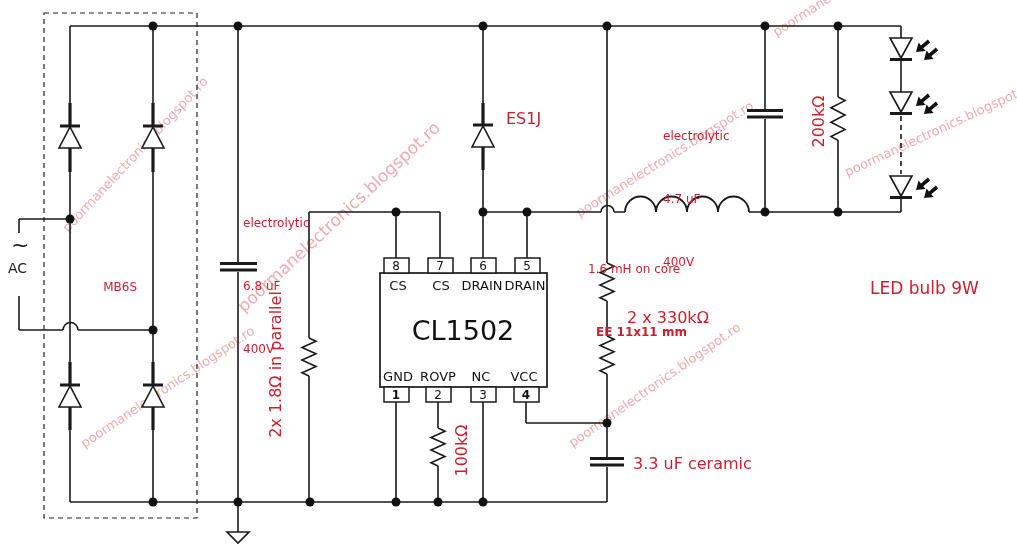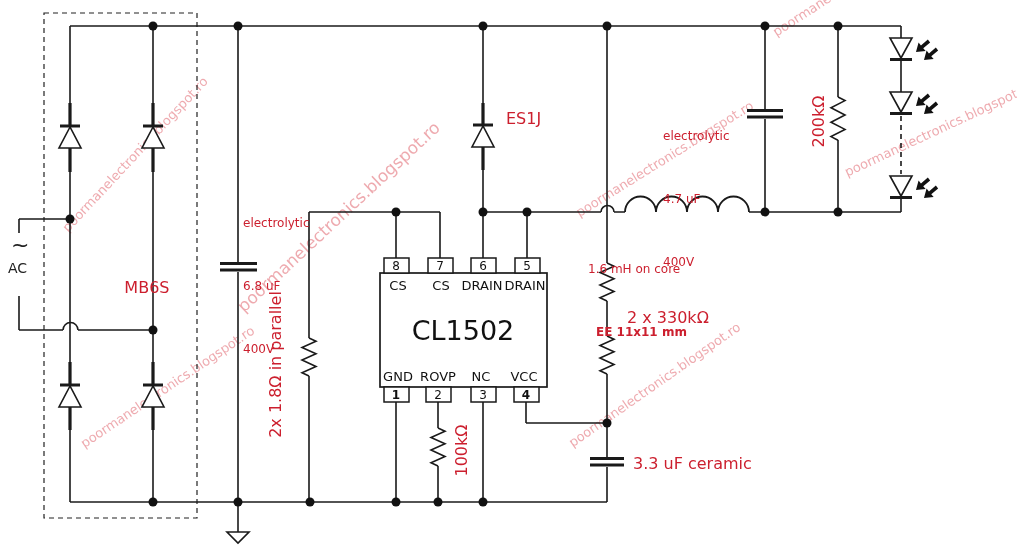--- a/index.html
+++ b/index.html
@@ -201,21 +201,21 @@
       <circle cx="310" cy="502" r="4.5"></circle>
         <circle cx="396" cy="502" r="4.5"></circle>
       <circle cx="438" cy="502" r="4.5"></circle>
         <circle cx="483" cy="502" r="4.5"></circle>
     </g>
   </svg>
 
   <div class="blk" style="left:11px;top:232px;font-size:22px;">~</div>
   <div class="blk" style="left:8px;top:260px;font-size:14px;">AC</div>
 
-  <div class="lbl" style="left:104px;top:256px;font-size:16px;">
+  <div class="lbl" style="left:88px;top:256px;font-size:12px;">
     <span>MB6S</span>
   </div>
 
   <div class="lbl" style="left:243px;top:171px;">
     <span class="ln">electrolytic</span>
     <span class="ln">6.8 uF</span>
     <span class="ln">400V</span>
   </div>
 
   <div class="lbl vert" style="left:190px;top:354px;width:170px;font-size:16px;">2x 1.8Ω in parallel</div>
@@ -235,15 +235,16 @@
 
   <div class="lbl" style="left:627px;top:307px;font-size:16px;">2 x 330kΩ</div>
 
   <div class="lbl vert" style="left:788px;top:111px;width:60px;font-size:16px;">200kΩ</div>
 
   <div class="lbl vert" style="left:431px;top:440px;width:60px;font-size:16px;">100kΩ</div>
 
   <div class="lbl" style="left:633px;top:453px;font-size:16px;">3.3 uF ceramic</div>
 
   <div class="lbl" style="left:870px;top:231px;font-size:17px;line-height:23px;">
+    <span class="ln">LED bulb 9W</span>
   </div>
 
 </div>
 
 </body></html>

